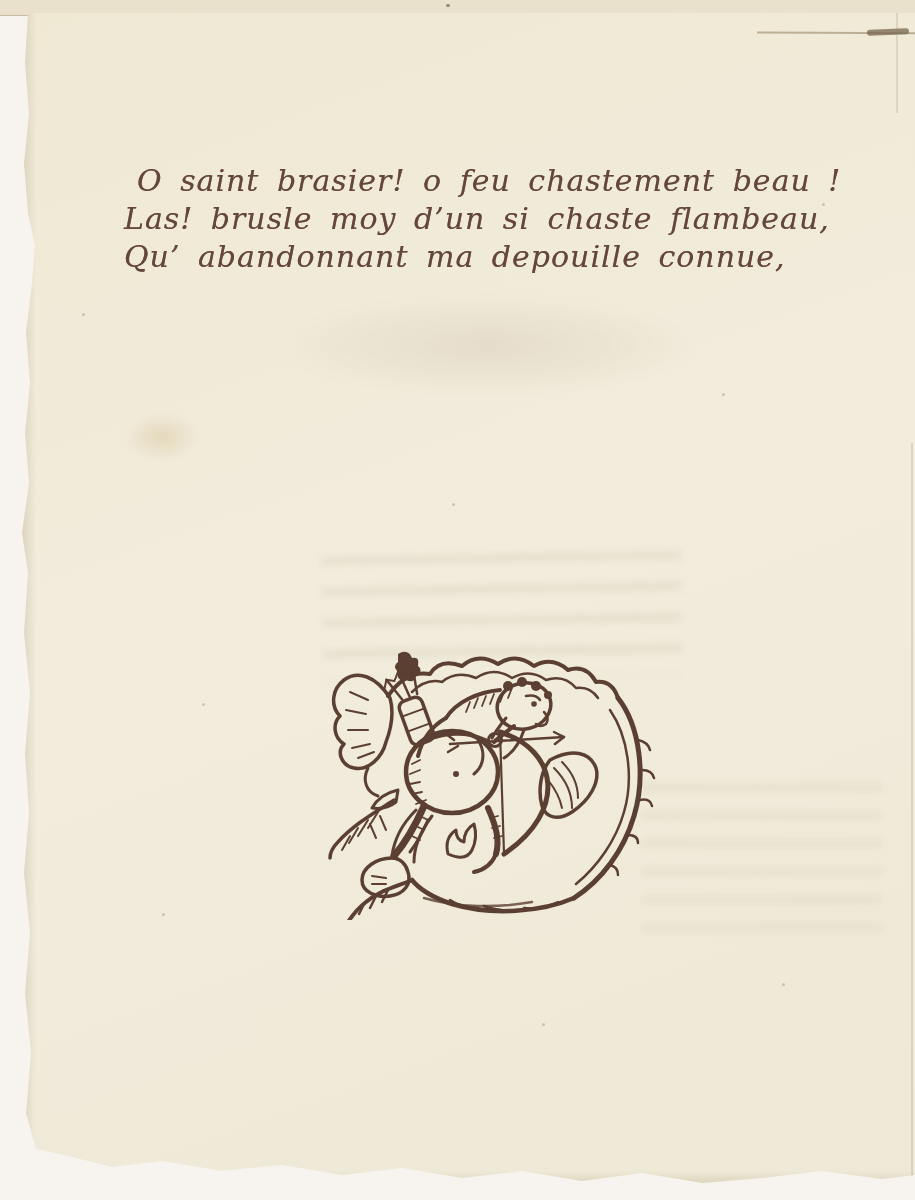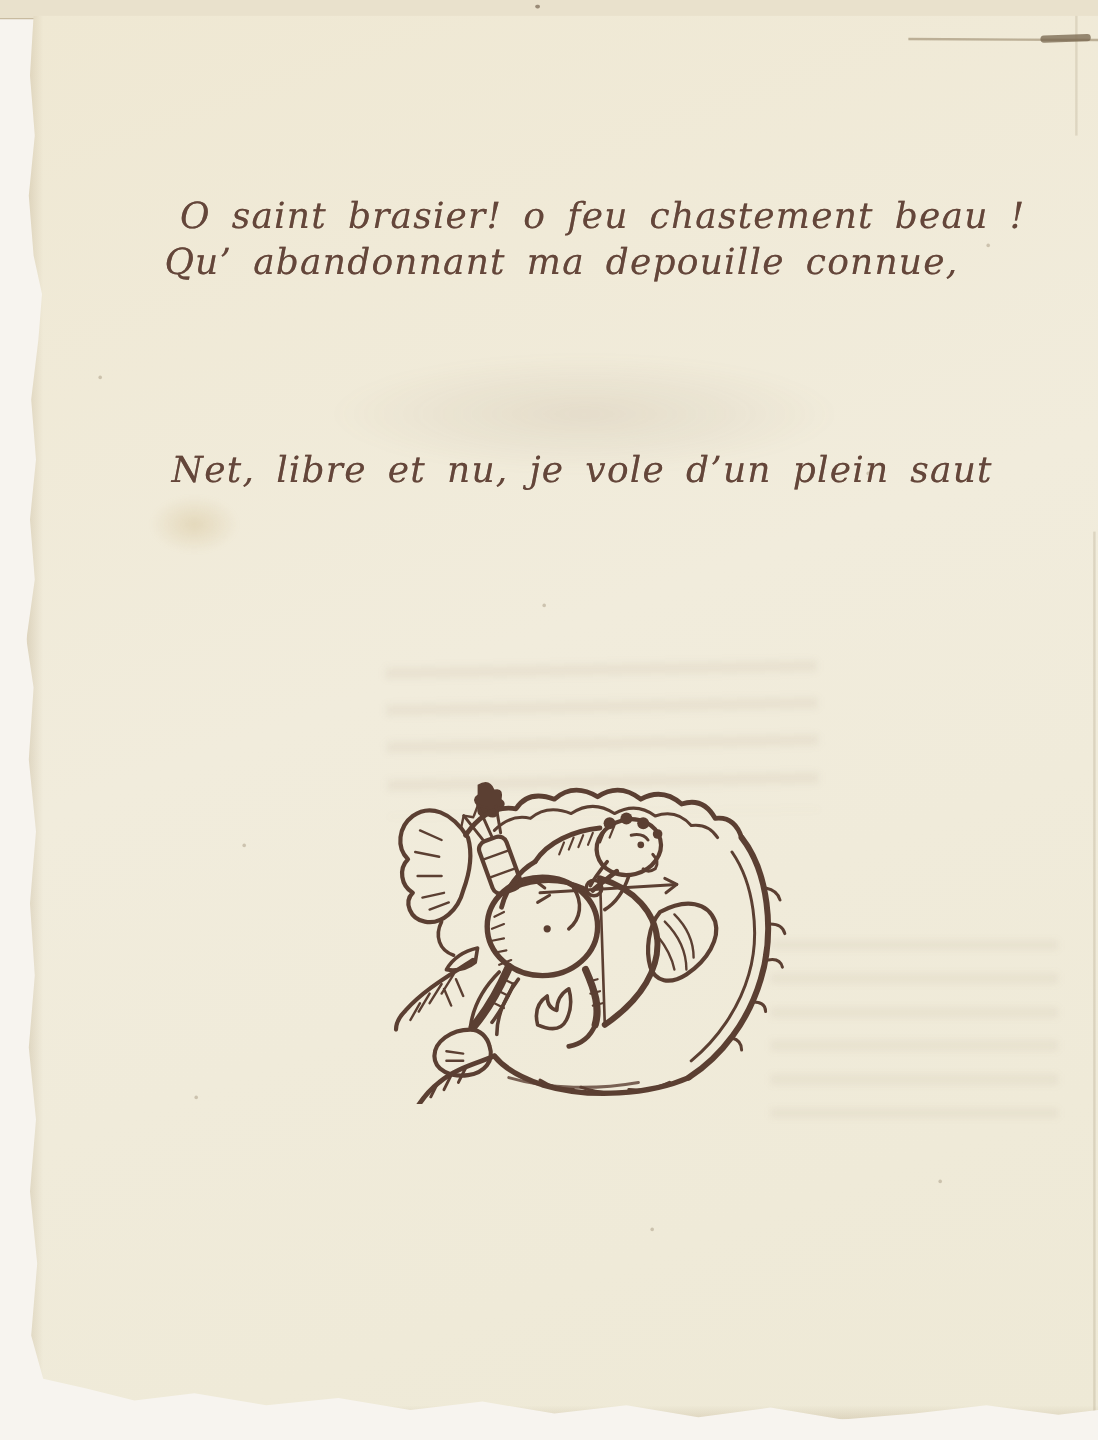--- a/index.html
+++ b/index.html
@@ -44,25 +44,25 @@
   .crease-blot{position:absolute;left:845px;top:16px;width:42px;height:6px;
     border-radius:3px;background:#77664e;opacity:.75;transform:rotate(-2deg);}
   .crease-right-top{position:absolute;left:874px;top:0;width:2px;height:100px;
     background:rgba(140,120,90,.18);}
   .crease-right{position:absolute;left:889px;top:430px;width:2px;height:750px;
     background:rgba(150,130,100,.22);filter:blur(.5px);}
   
   .stanza{position:absolute;color:#64463a;font-style:italic;
     font-size:30px;line-height:38px;letter-spacing:1px;word-spacing:7px;
     white-space:nowrap;text-shadow:0 0 .5px rgba(100,70,56,.6);}
-  .stanza-1{left:137px;top:162px;}
+  .stanza-1{left:124px;top:162px;}
   .stanza-2{left:130px;top:374px;}
   .poem-line{display:block;}
   .stanza-1 .poem-line:nth-child(1){margin-left:13px;}
-  .stanza-1 .poem-line:nth-child(3){margin-left:15px;}
+  .stanza-1 .poem-line:nth-child(3){margin-left:0;}
   .stanza-2 .poem-line:nth-child(1){margin-left:13px;}
   .stanza-2 .poem-line:nth-child(2){margin-left:3px;}
   
   .ghost{position:absolute;pointer-events:none;}
   .ghost-ornament{left:250px;top:282px;width:430px;height:100px;
     background:radial-gradient(ellipse at 50% 50%,rgba(125,98,70,.10),rgba(125,98,70,0) 70%);
     filter:blur(4px);}
   .ghost-text-1{left:300px;top:540px;width:360px;height:125px;
     background:repeating-linear-gradient(180deg,rgba(125,98,70,.07) 0 10px,rgba(125,98,70,0) 10px 31px);
     filter:blur(3px);transform:rotate(-1deg);}
@@ -101,25 +101,25 @@
   <div class="freckle" style="left:700px;top:380px"></div>
   <div class="freckle" style="left:520px;top:1010px"></div>
   <div class="freckle" style="left:760px;top:970px"></div>
   <div class="freckle" style="left:140px;top:900px"></div>
   <div class="freckle" style="left:800px;top:190px"></div>
   <div class="freckle" style="left:60px;top:300px"></div>
 </div>
 
 <div class="stanza stanza-1">
   <span class="poem-line">O saint brasier! o feu chastement beau !</span>
+  <span class="poem-line">Las! brusle moy d’un si chaste flambeau,</span>
   <span class="poem-line">Qu’ abandonnant ma depouille connue,</span>
 </div>
 
 <div class="stanza stanza-2">
-  <span class="poem-line">Net, libre et nu, je vole d’un plein saut</span>
 </div>
 
 <div class="woodcut">
 <svg viewBox="0 0 340 280" width="340" height="280">
   <g stroke="#5b3f32" fill="none" stroke-linecap="round" stroke-linejoin="round">
 
     <g>
 
       <path stroke-width="3.5" d="M62,58 C48,36 30,30 16,40 C4,49 2,66 12,76 C4,84 6,98 16,104 C8,112 14,126 26,128 C40,131 54,118 58,102 C64,86 66,72 62,58 Z"></path>
       <path stroke-width="2" d="M22,52 L40,60 M18,70 L38,74 M20,90 L40,90 M24,108 L42,104 M30,118 L46,112"></path>

